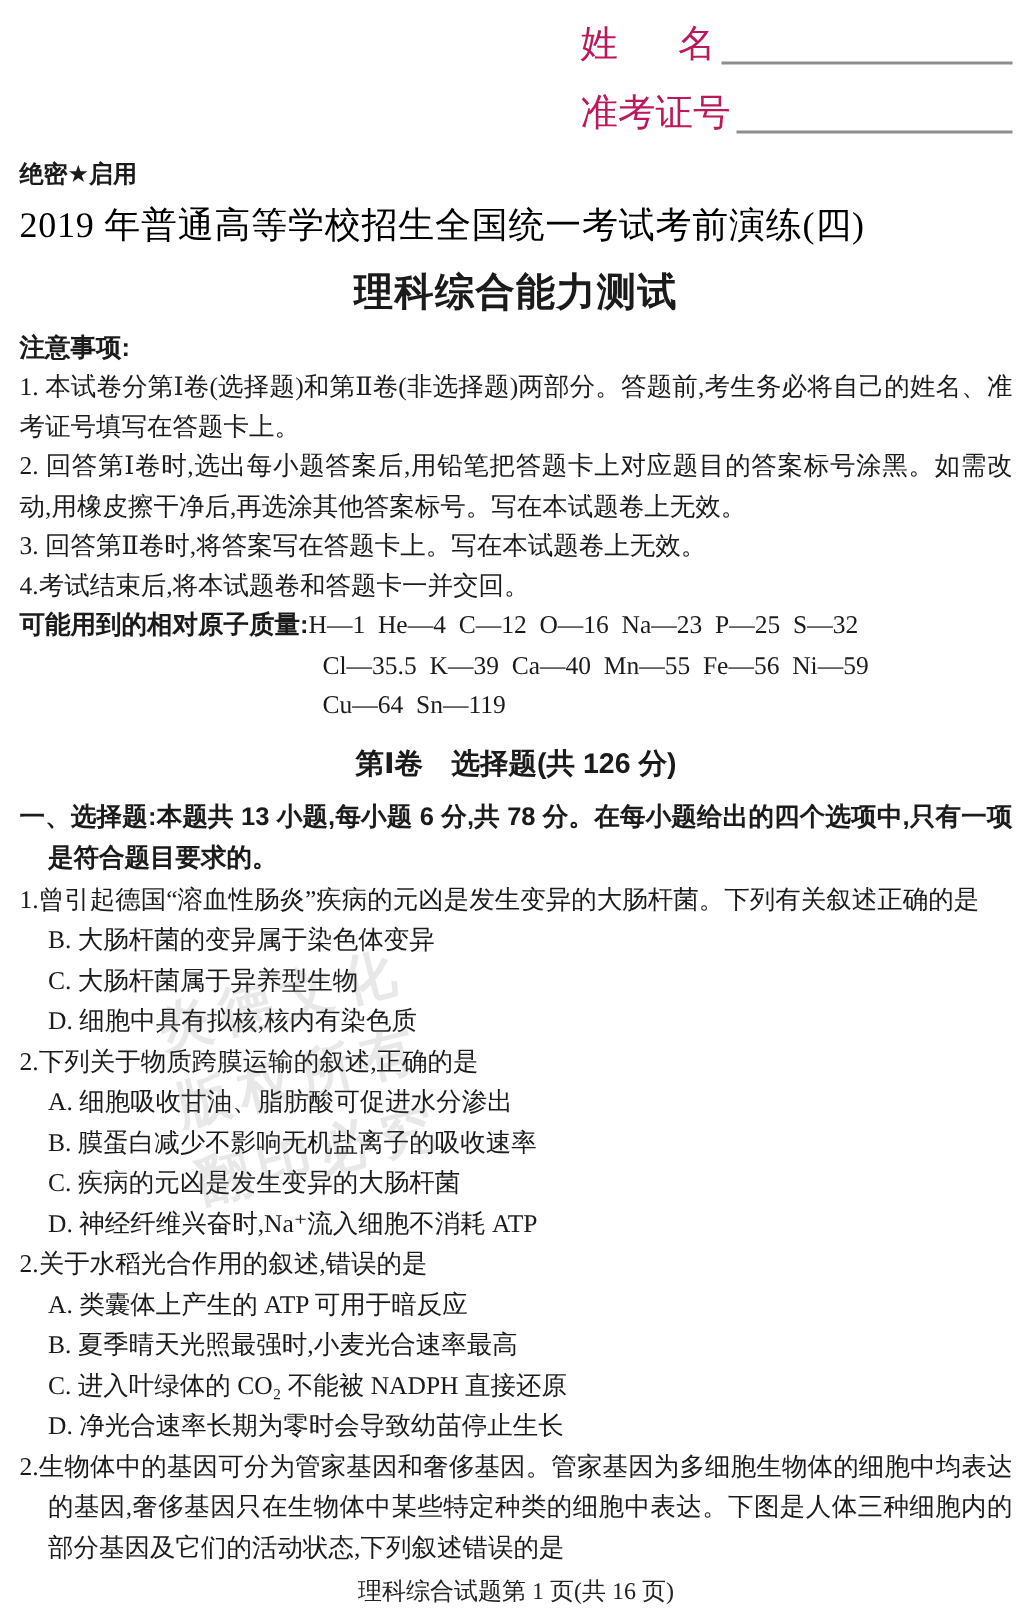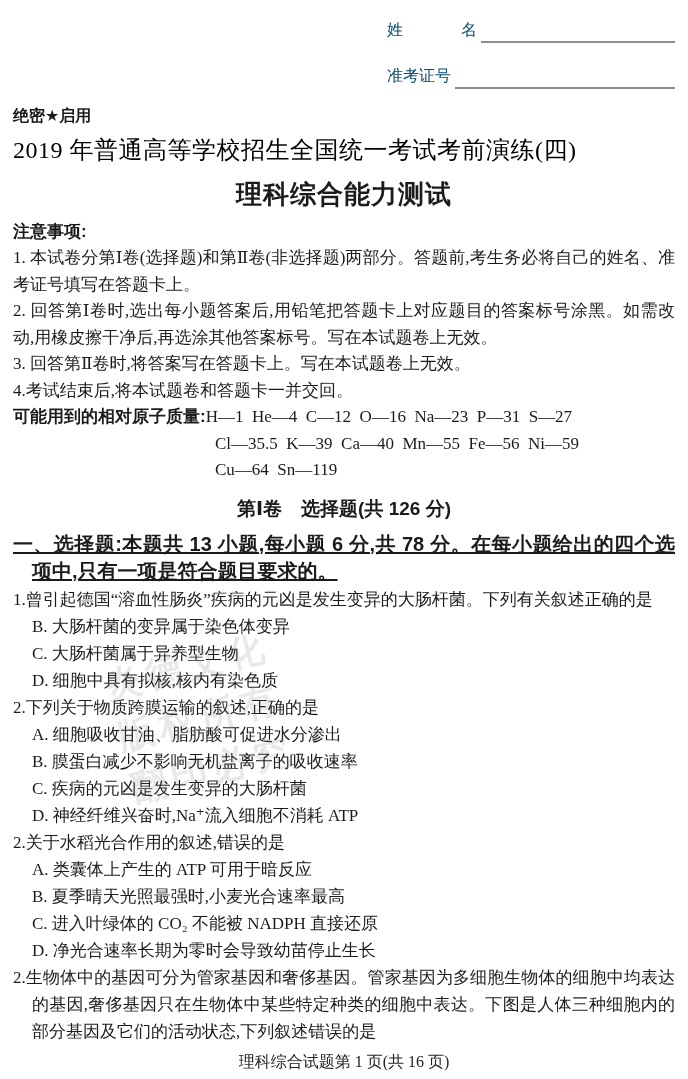--- a/index.html
+++ b/index.html
@@ -10,21 +10,21 @@
     font-family:"Liberation Serif","DejaVu Serif",serif;
   }
   .page{
     position:relative;box-sizing:border-box;
     width:688px;height:1079px;
     padding:10px 13px 0 13px;overflow:hidden;
   }
   
   .student-info{width:288px;margin-left:auto;padding-top:4px;}
   .fill-row{display:flex;align-items:flex-end;margin-bottom:17px;}
-  .fill-label{font-size:16px;line-height:26px;flex:none;color:#0c4a6e;}
+  .fill-label{font-size:25px;line-height:26px;flex:none;color:#be185d;}
   .name-spread{display:inline-block;width:90px;text-align:justify;text-align-last:justify;}
   .fill-line{flex:1;height:27px;border-bottom:2px solid #8d8d8d;margin-left:4px;}
   
   .secrecy{font-family:"Liberation Sans","DejaVu Sans",sans-serif;font-weight:700;font-size:16px;margin-top:2px;}
   .subtitle{text-align:left;font-size:24px;letter-spacing:.5px;margin-top:7px;color:#000000;}
   .exam-title{
     text-align:center;margin:11px 0 7px 0;
     font-family:"Liberation Sans","DejaVu Sans",sans-serif;
     font-weight:700;font-size:26px;letter-spacing:1px;
   }
@@ -37,21 +37,21 @@
   .atomic-cont{margin:0 0 0 202px;font-size:17px;line-height:26.5px;white-space:pre-wrap;}
   
   .section-heading{
     text-align:center;margin:12px 0 9px 0;
     font-family:"Liberation Sans","DejaVu Sans",sans-serif;
     font-weight:700;font-size:19px;
   }
   .instruction{
     margin:0;padding-left:19px;text-indent:-19px;
     font-family:"Liberation Sans","DejaVu Sans",sans-serif;
-    font-weight:700;font-size:20px;line-height:27.5px;text-align:justify;text-decoration:underline;
+    font-weight:700;font-size:17px;line-height:27.5px;text-align:justify;
   }
   
   .stem{margin:0;padding-left:19px;text-indent:-19px;font-size:17px;line-height:27px;text-align:justify;}
   .option{margin:0 0 0 19px;font-size:17px;line-height:27px;}
   
   .footer{text-align:center;font-size:16px;line-height:26px;margin-top:4px;color:#222;}
   
   .watermark{
     position:absolute;left:116px;top:638px;
     transform:rotate(-14deg);
@@ -82,21 +82,21 @@
   <div class="subtitle">2019 年普通高等学校招生全国统一考试考前演练(四)</div>
 
   <h1 class="exam-title">理科综合能力测试</h1>
 
   <div class="notice-heading">注意事项:</div>
   <p class="notice">1. 本试卷分第Ⅰ卷(选择题)和第Ⅱ卷(非选择题)两部分。答题前,考生务必将自己的姓名、准考证号填写在答题卡上。</p>
   <p class="notice">2. 回答第Ⅰ卷时,选出每小题答案后,用铅笔把答题卡上对应题目的答案标号涂黑。如需改动,用橡皮擦干净后,再选涂其他答案标号。写在本试题卷上无效。</p>
   <p class="notice">3. 回答第Ⅱ卷时,将答案写在答题卡上。写在本试题卷上无效。</p>
   <p class="notice">4.考试结束后,将本试题卷和答题卡一并交回。</p>
 
-  <p class="atomic-first"><span class="atomic-label">可能用到的相对原子质量:</span><span>H—1  He—4  C—12  O—16  Na—23  P—31  S—27</span></p>
+  <p class="atomic-first"><span class="atomic-label">可能用到的相对原子质量:</span><span>H—1  He—4  C—12  O—16  Na—23  P—25  S—32</span></p>
   <p class="atomic-cont">Cl—35.5  K—39  Ca—40  Mn—55  Fe—56  Ni—59</p>
   <p class="atomic-cont">Cu—64  Sn—119</p>
 
   <h2 class="section-heading">第Ⅰ卷　选择题(共 126 分)</h2>
 
   <p class="instruction">一、选择题:本题共 13 小题,每小题 6 分,共 78 分。在每小题给出的四个选项中,只有一项是符合题目要求的。</p>
 
   <div class="question">
     <p class="stem">1.曾引起德国“溶血性肠炎”疾病的元凶是发生变异的大肠杆菌。下列有关叙述正确的是</p>
     <p class="option">B. 大肠杆菌的变异属于染色体变异</p>

